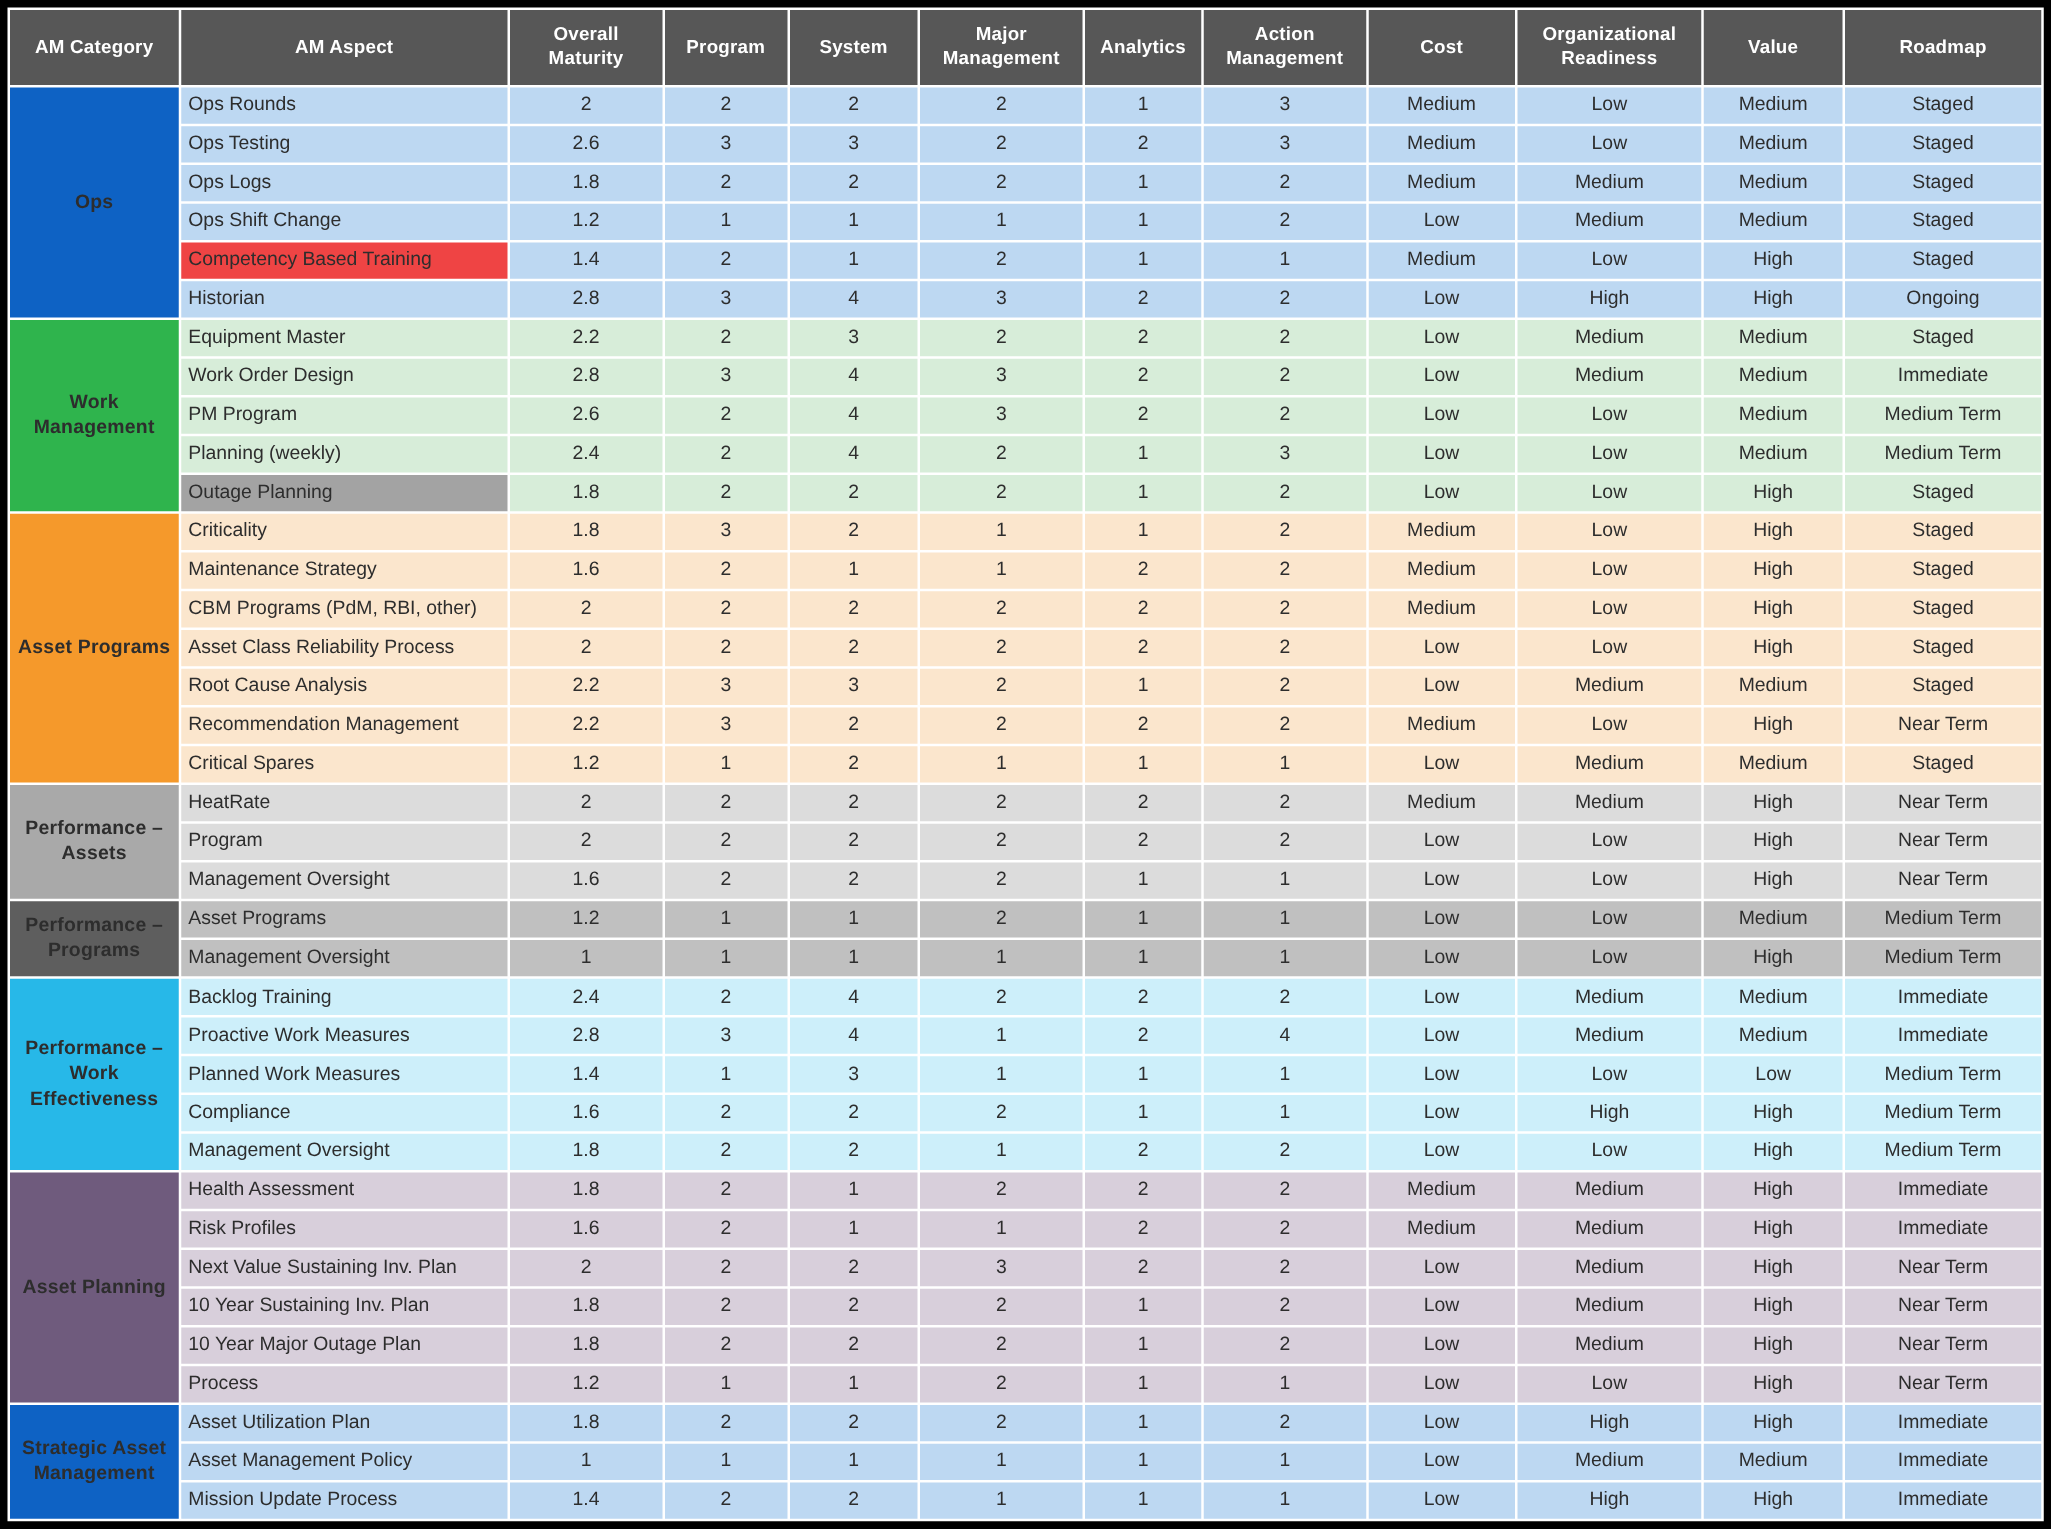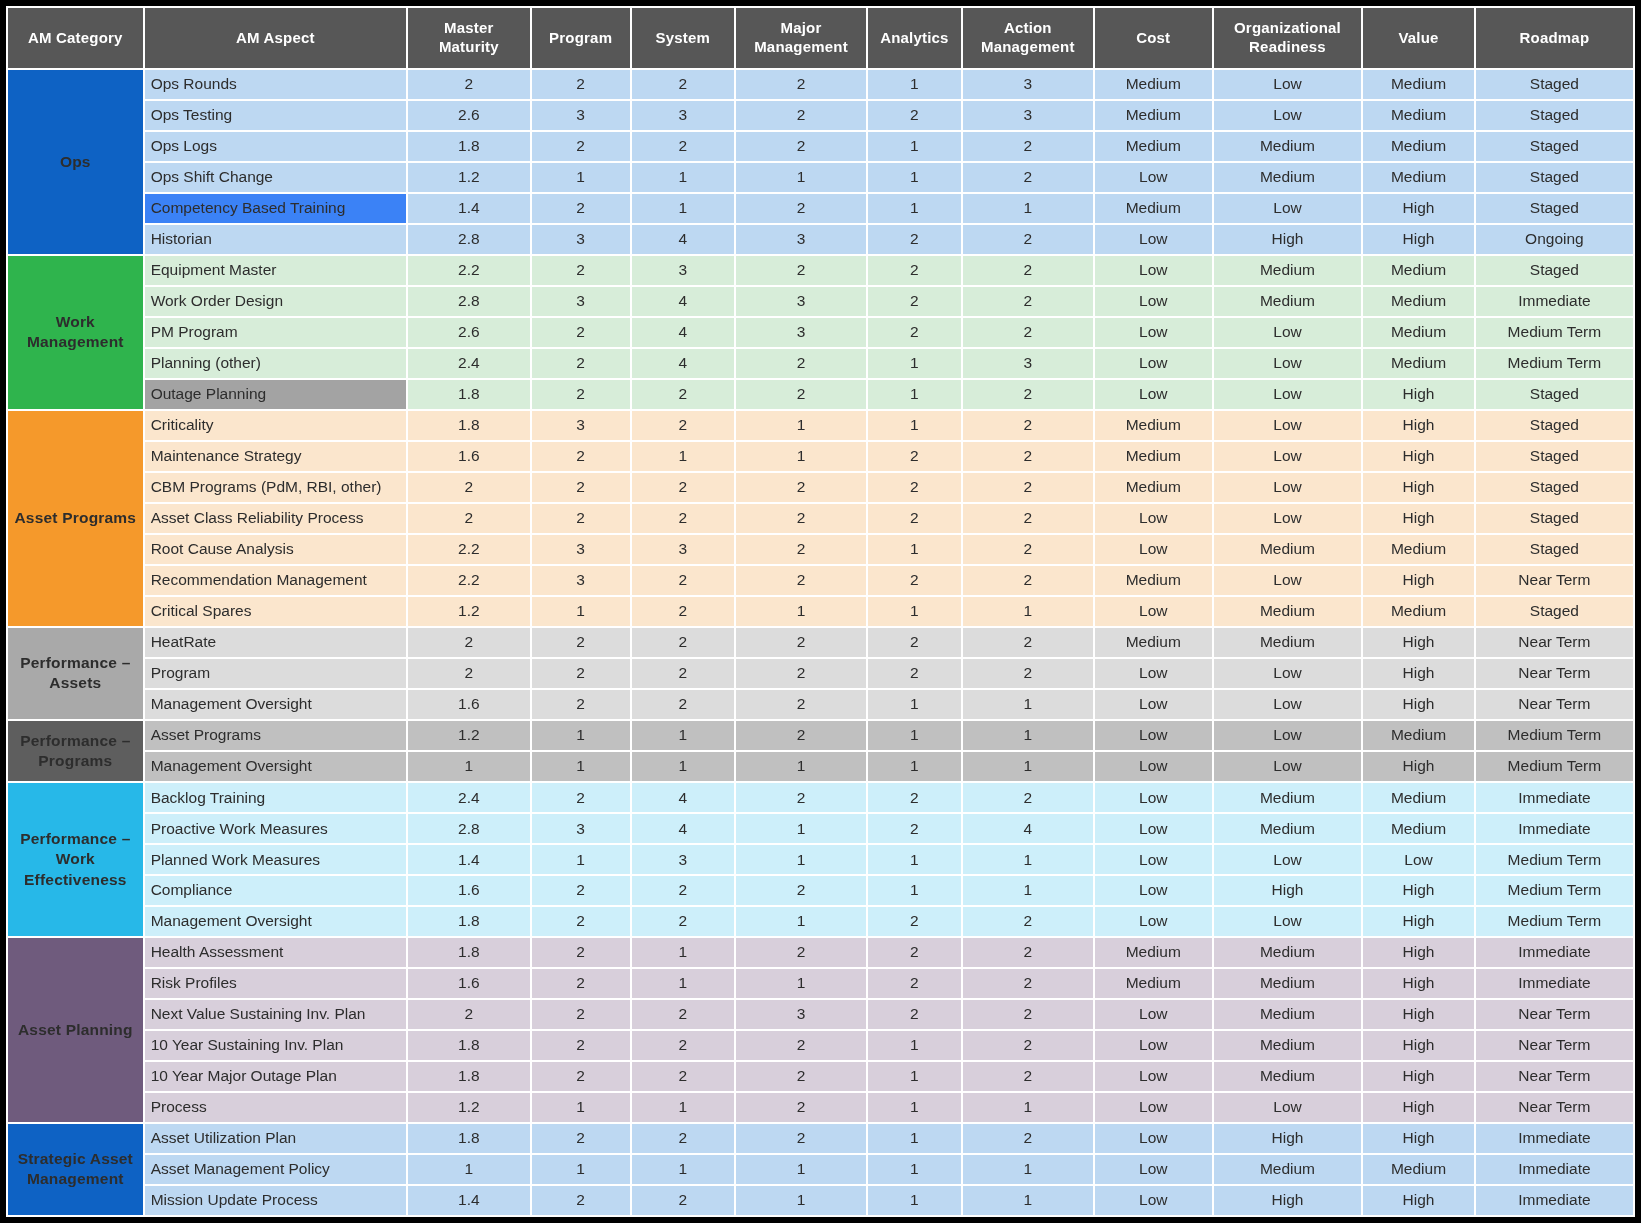--- a/index.html
+++ b/index.html
@@ -82,21 +82,21 @@
         <col class="c8">
         <col class="c9">
         <col class="c10">
         <col class="c11">
         <col class="c12">
     </colgroup>
     <thead>
       <tr>
         <th>AM Category</th>
         <th>AM Aspect</th>
-        <th>Master Maturity</th>
+        <th>Overall Maturity</th>
         <th>Program</th>
         <th>System</th>
         <th>Major Management</th>
         <th>Analytics</th>
         <th>Action Management</th>
         <th>Cost</th>
         <th>Organizational Readiness</th>
         <th>Value</th>
         <th>Roadmap</th>
       </tr>
@@ -149,21 +149,21 @@
           <td class="val" style="background: rgb(189, 216, 242);">1</td>
           <td class="val" style="background: rgb(189, 216, 242);">1</td>
           <td class="val" style="background: rgb(189, 216, 242);">1</td>
           <td class="val" style="background: rgb(189, 216, 242);">2</td>
           <td class="val" style="background: rgb(189, 216, 242);">Low</td>
           <td class="val" style="background: rgb(189, 216, 242);">Medium</td>
           <td class="val" style="background: rgb(189, 216, 242);">Medium</td>
           <td class="val" style="background: rgb(189, 216, 242);">Staged</td>
         </tr>
         <tr>
-          <td class="aspect" style="background: #3b82f6; margin-left: 21px;">Competency Based Training</td>
+          <td class="aspect" style="background: #ef4444; margin-left: 21px;">Competency Based Training</td>
           <td class="val" style="background: rgb(189, 216, 242);">1.4</td>
           <td class="val" style="background: rgb(189, 216, 242);">2</td>
           <td class="val" style="background: rgb(189, 216, 242);">1</td>
           <td class="val" style="background: rgb(189, 216, 242);">2</td>
           <td class="val" style="background: rgb(189, 216, 242);">1</td>
           <td class="val" style="background: rgb(189, 216, 242);">1</td>
           <td class="val" style="background: rgb(189, 216, 242);">Medium</td>
           <td class="val" style="background: rgb(189, 216, 242);">Low</td>
           <td class="val" style="background: rgb(189, 216, 242);">High</td>
           <td class="val" style="background: rgb(189, 216, 242);">Staged</td>
@@ -215,21 +215,21 @@
           <td class="val" style="background: rgb(215, 237, 217);">4</td>
           <td class="val" style="background: rgb(215, 237, 217);">3</td>
           <td class="val" style="background: rgb(215, 237, 217);">2</td>
           <td class="val" style="background: rgb(215, 237, 217);">2</td>
           <td class="val" style="background: rgb(215, 237, 217);">Low</td>
           <td class="val" style="background: rgb(215, 237, 217);">Low</td>
           <td class="val" style="background: rgb(215, 237, 217);">Medium</td>
           <td class="val" style="background: rgb(215, 237, 217);">Medium Term</td>
         </tr>
         <tr>
-          <td class="aspect" style="background: rgb(215, 237, 217);">Planning (other)</td>
+          <td class="aspect" style="background: rgb(215, 237, 217);">Planning (weekly)</td>
           <td class="val" style="background: rgb(215, 237, 217);">2.4</td>
           <td class="val" style="background: rgb(215, 237, 217);">2</td>
           <td class="val" style="background: rgb(215, 237, 217);">4</td>
           <td class="val" style="background: rgb(215, 237, 217);">2</td>
           <td class="val" style="background: rgb(215, 237, 217);">1</td>
           <td class="val" style="background: rgb(215, 237, 217);">3</td>
           <td class="val" style="background: rgb(215, 237, 217);">Low</td>
           <td class="val" style="background: rgb(215, 237, 217);">Low</td>
           <td class="val" style="background: rgb(215, 237, 217);">Medium</td>
           <td class="val" style="background: rgb(215, 237, 217);">Medium Term</td>

